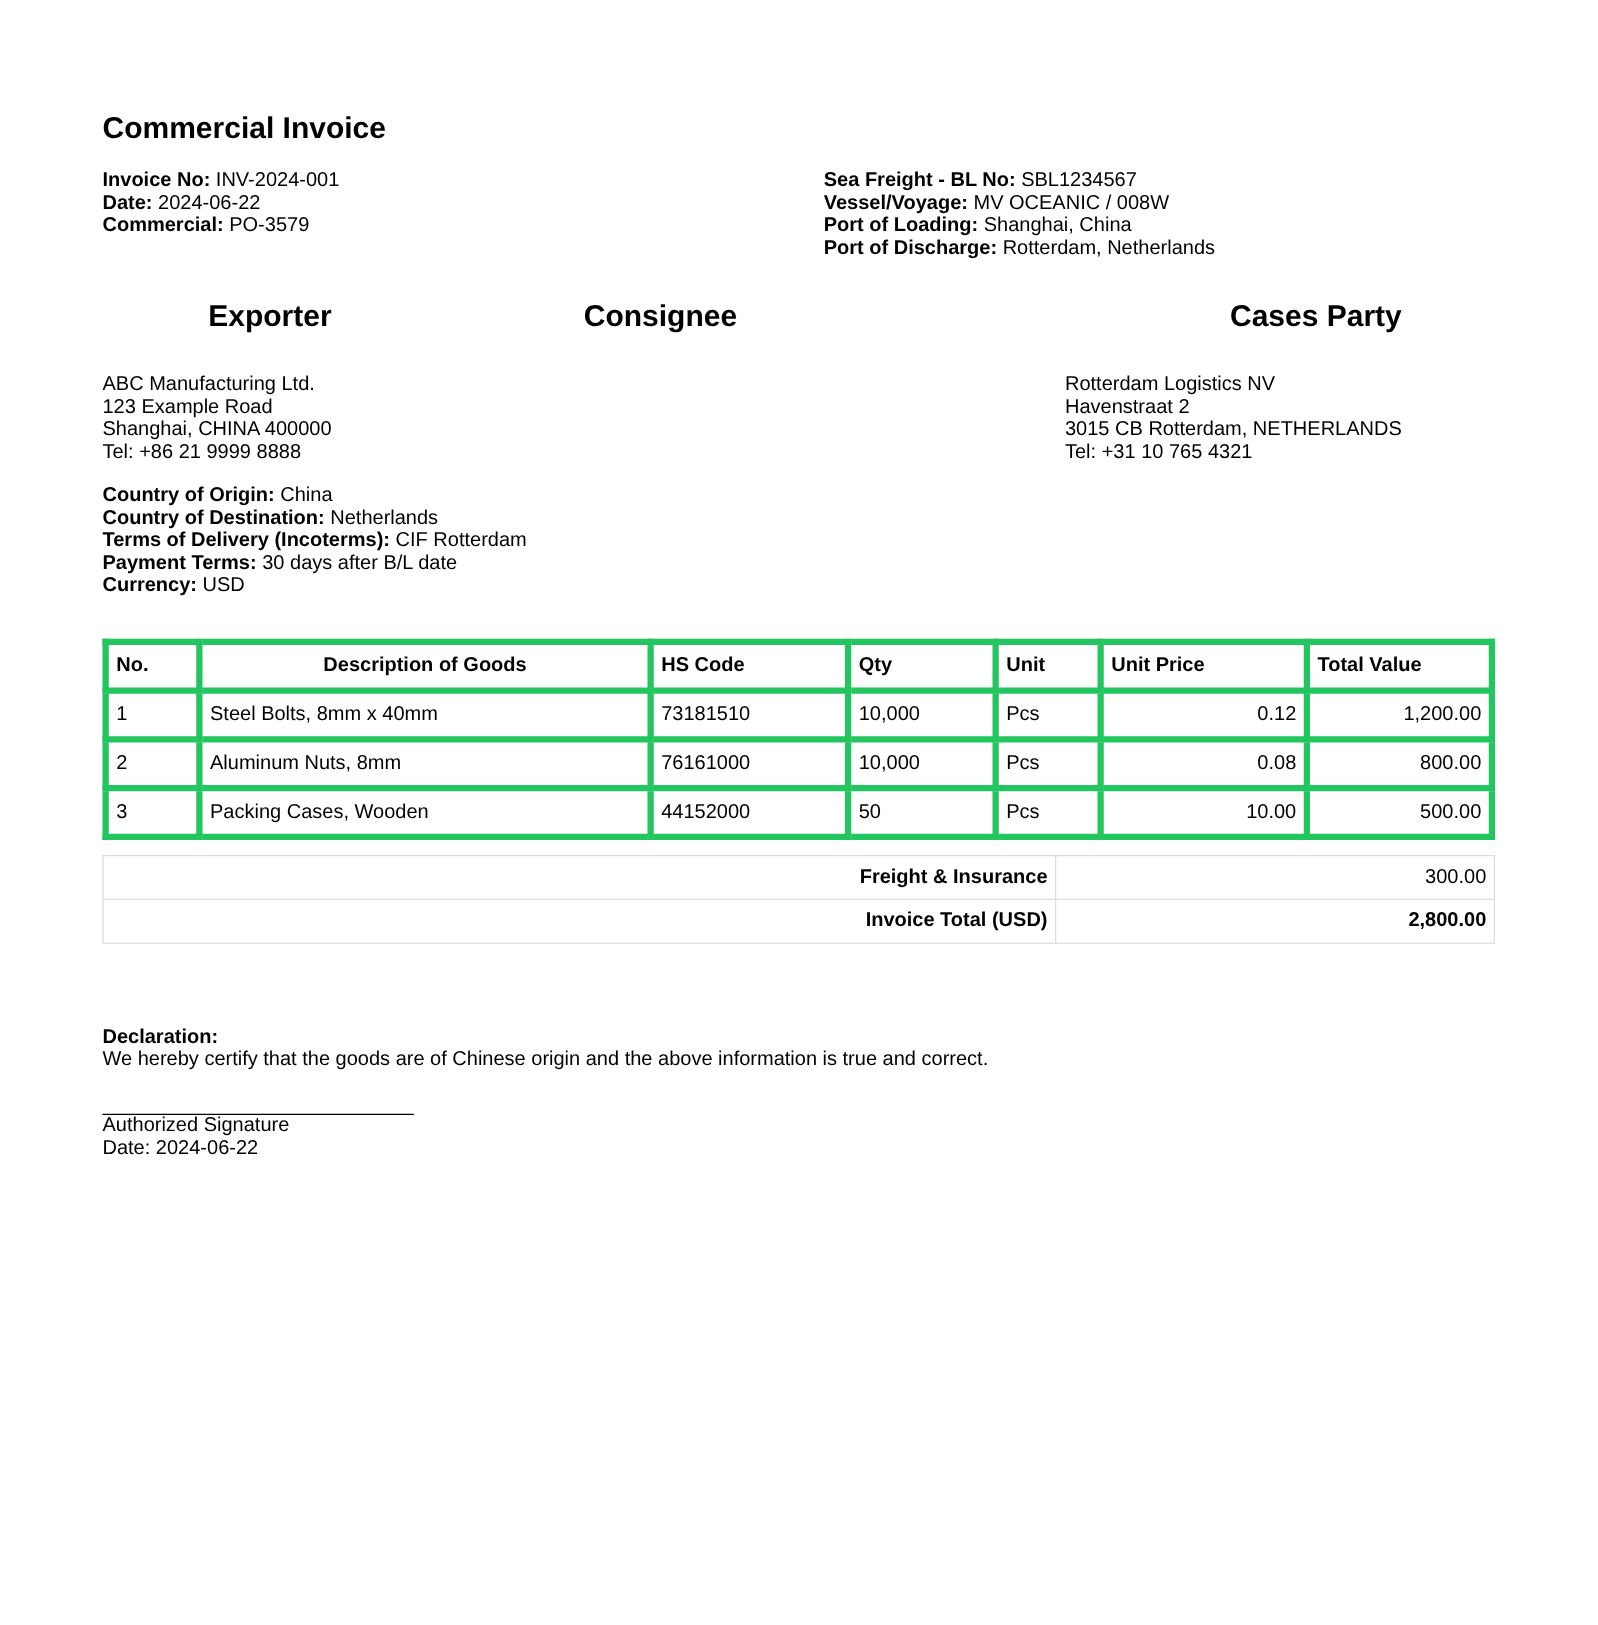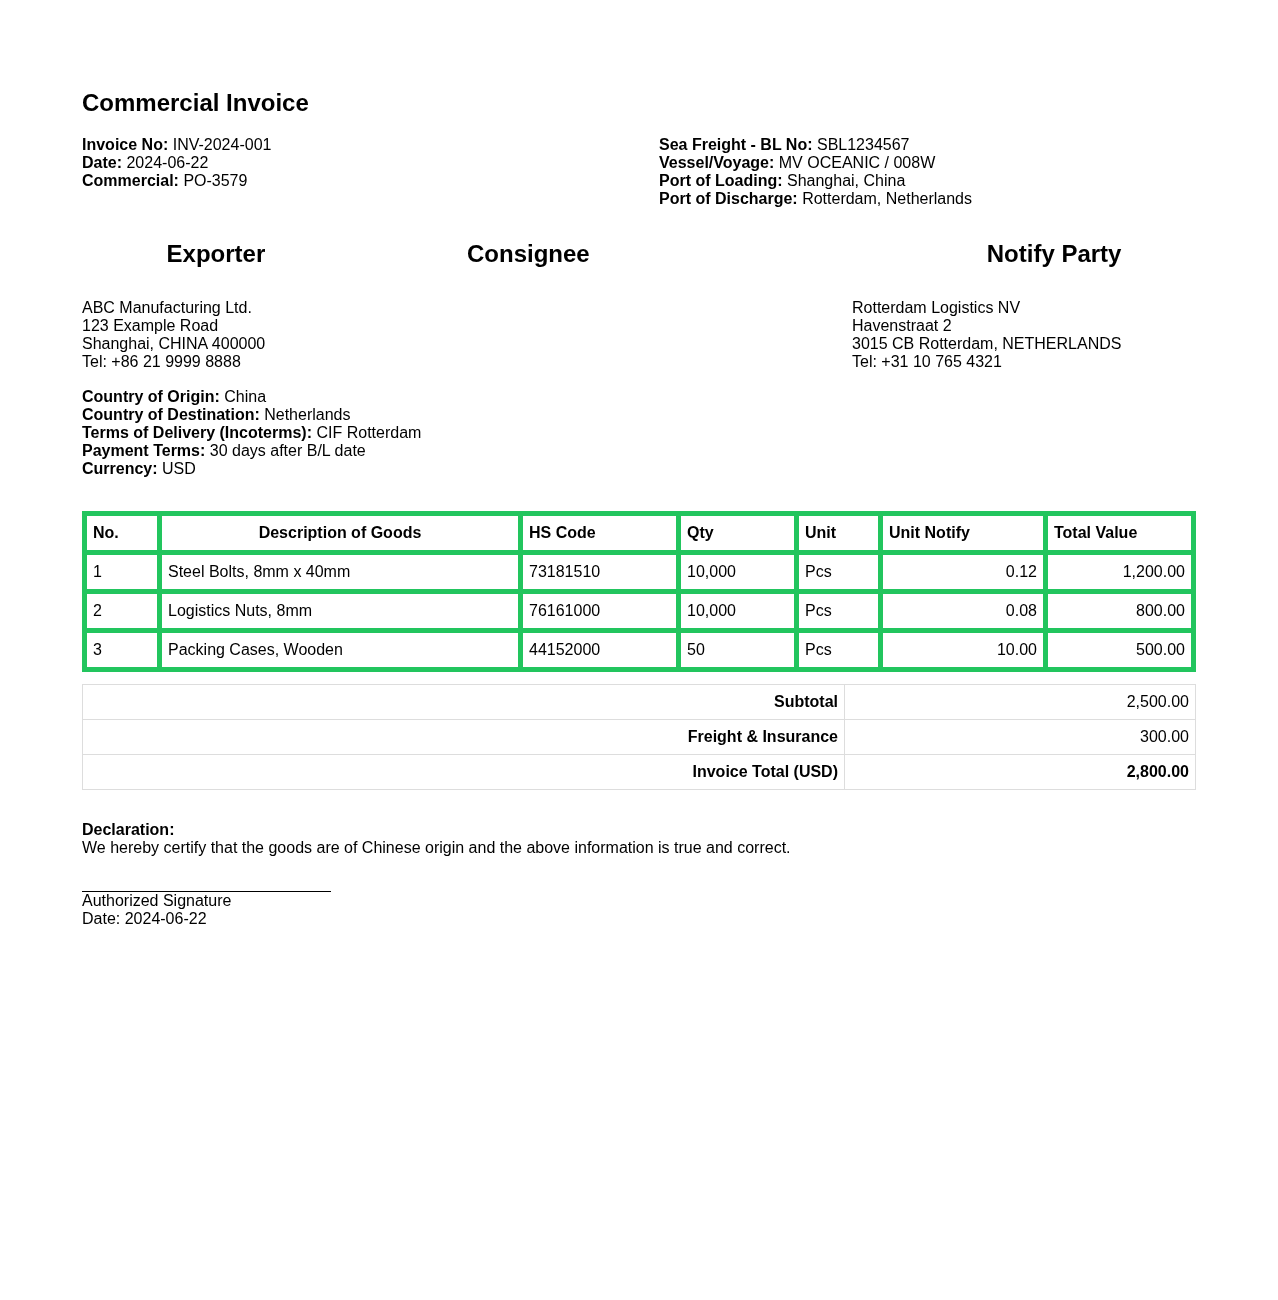--- a/index.html
+++ b/index.html
@@ -80,21 +80,21 @@
         <div>ABC Manufacturing Ltd.</div>
         <div>123 Example Road</div>
         <div>Shanghai, CHINA 400000</div>
         <div>Tel: +86 21 9999 8888</div>
       </div>
     </div>
     <div class="party" style="left:385px;">
       <h2>Consignee</h2>
     </div>
     <div class="party" style="left:770px;">
-      <h2>Notify Party</h2>
+      <h2>Cases Party</h2>
       <div class="addr">
         <div>Rotterdam Logistics NV</div>
         <div>Havenstraat 2</div>
         <div>3015 CB Rotterdam, NETHERLANDS</div>
         <div>Tel: +31 10 765 4321</div>
       </div>
     </div>
   </div>
 
   <div class="terms">
@@ -106,61 +106,57 @@
   </div>
 
   <table class="goods">
     <thead>
       <tr>
         <th style="width:58px;">No.</th>
         <th style="width:344px;text-align:center;">Description of Goods</th>
         <th style="width:141px;">HS Code</th>
         <th style="width:101px;">Qty</th>
         <th style="width:67px;">Unit</th>
-        <th style="width:148px;">Unit Notify</th>
+        <th style="width:148px;">Unit Price</th>
         <th>Total Value</th>
       </tr>
     </thead>
     <tbody>
       <tr>
         <td>1</td>
         <td>Steel Bolts, 8mm x 40mm</td>
         <td>73181510</td>
         <td>10,000</td>
         <td>Pcs</td>
         <td class="num">0.12</td>
         <td class="num">1,200.00</td>
       </tr>
       <tr>
         <td>2</td>
-        <td>Logistics Nuts, 8mm</td>
+        <td>Aluminum Nuts, 8mm</td>
         <td>76161000</td>
         <td>10,000</td>
         <td>Pcs</td>
         <td class="num">0.08</td>
         <td class="num">800.00</td>
       </tr>
       <tr>
         <td>3</td>
         <td>Packing Cases, Wooden</td>
         <td>44152000</td>
         <td>50</td>
         <td>Pcs</td>
         <td class="num">10.00</td>
         <td class="num">500.00</td>
       </tr>
     </tbody>
   </table>
 
   <table class="totals">
     <tbody>
-        <tr>
-      <td class="lbl">Subtotal</td>
-      <td>2,500.00</td>
-    </tr>
     <tr>
       <td class="lbl">Freight &amp; Insurance</td>
       <td>300.00</td>
     </tr>
     <tr>
       <td class="lbl">Invoice Total (USD)</td>
       <td class="bold">2,800.00</td>
     </tr>
   </tbody>
     </table>

